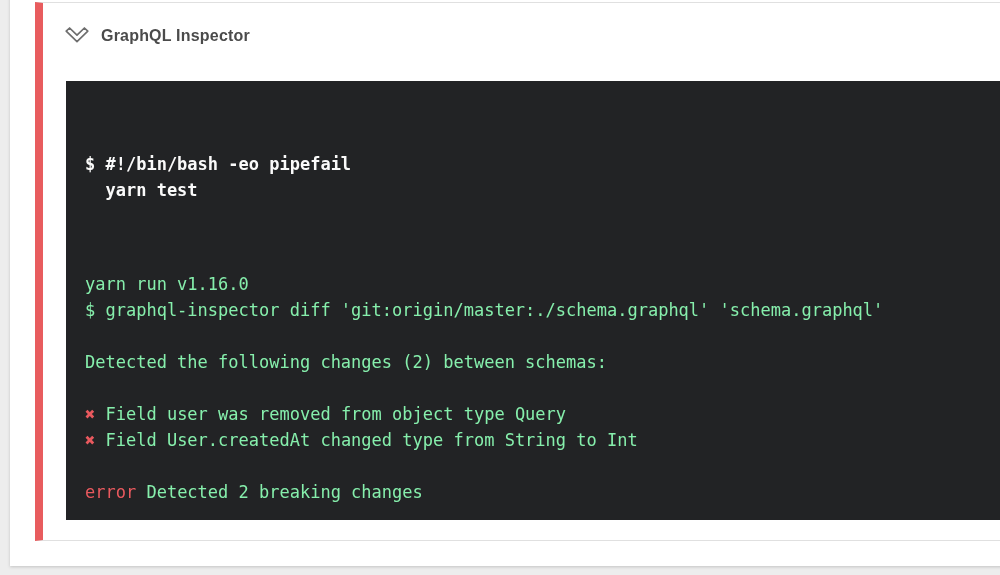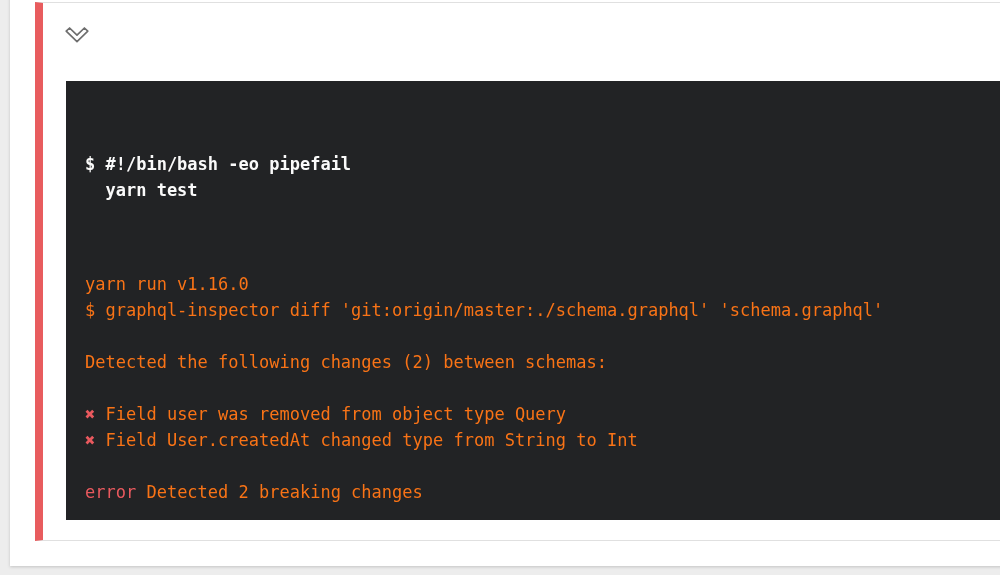--- a/index.html
+++ b/index.html
@@ -47,36 +47,37 @@
     font-family: "DejaVu Sans Mono", monospace;
     font-size: 17px;
     line-height: 26px;
     color: #e4e4e2;
     white-space: pre;
     overflow: hidden;
   }
   .cmd-block { font-weight: bold; color: #fafafa; }
   .cmd-block .t-line, .out-block .t-line { height: 26px; }
   .out-block { margin-top: 16px; }
-  .seg-fg   { color: #f97316; }
+  .seg-fg   { color: #86efac; }
   .seg-red  { color: var(--term-red, #e9595e); }
   .seg-red.seg-mark { font-weight: bold; }
 </style>
 </head>
 <body>
 
 <div class="outer-card">
   <div class="step-card">
 
     <div class="step-header">
       <span class="chevron">
         <svg width="26" height="21" viewBox="0 0 26 21">
           <path d="M2.2 6.2 L13 16.6 L23.8 6.2 L20.4 3.0 L13 10.2 L5.6 3.0 Z" fill="none" stroke="#6e6e6e" stroke-width="1.7" stroke-linejoin="round"></path>
         </svg>
       </span>
+      <span class="step-title">GraphQL Inspector</span>
     </div>
 
     <div class="terminal">
       <div class="cmd-block"><div class="t-line">$ #!/bin/bash -eo pipefail</div><div class="t-line">  yarn test</div></div>
       <div class="out-block"><div class="t-line"><span class="seg-fg">yarn run v1.16.0</span></div><div class="t-line"><span class="seg-fg">$ graphql-inspector diff 'git:origin/master:./schema.graphql' 'schema.graphql'</span></div><div class="t-line">&nbsp;</div><div class="t-line"><span class="seg-fg">Detected the following changes (2) between schemas:</span></div><div class="t-line">&nbsp;</div><div class="t-line"><span class="seg-red seg-mark">✖</span><span class="seg-fg"> Field user was removed from object type Query</span></div><div class="t-line"><span class="seg-red seg-mark">✖</span><span class="seg-fg"> Field User.createdAt changed type from String to Int</span></div><div class="t-line">&nbsp;</div><div class="t-line"><span class="seg-red">error</span><span class="seg-fg"> Detected 2 breaking changes</span></div><div class="t-line">&nbsp;</div></div>
     </div>
 
   </div>
 </div>
 

